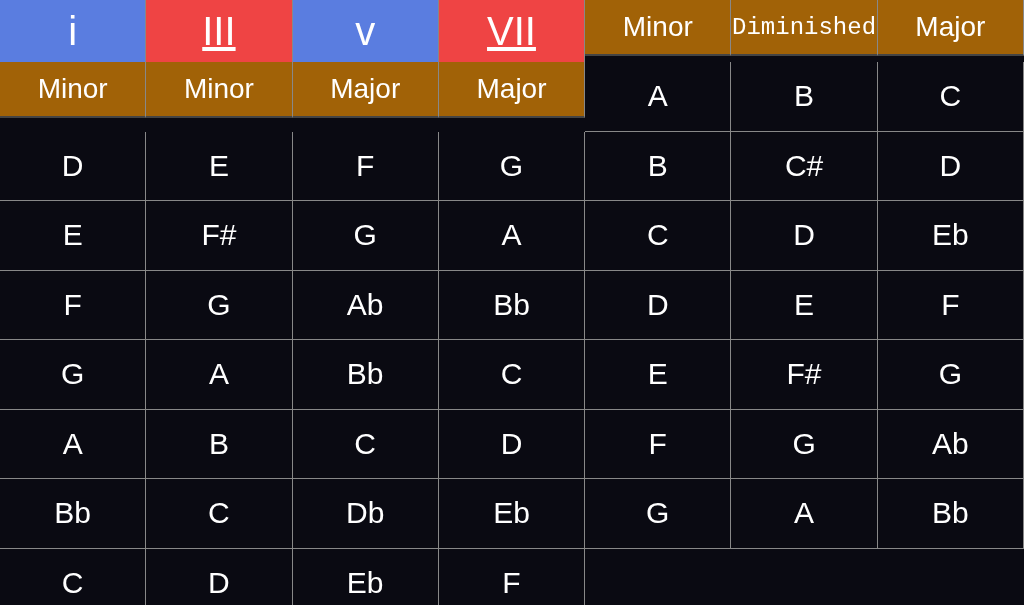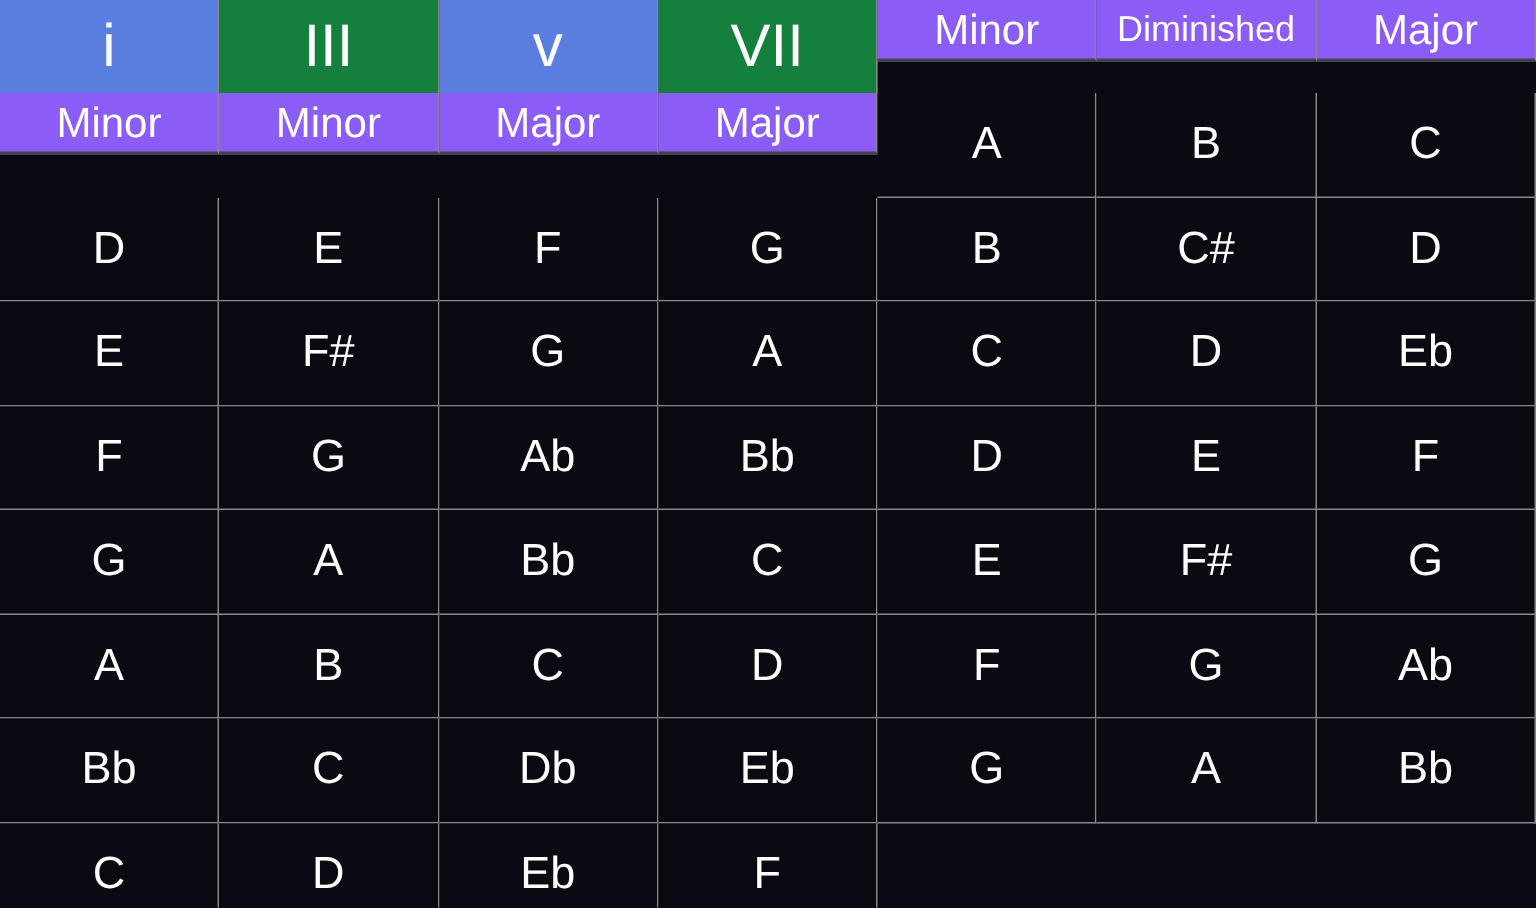--- a/index.html
+++ b/index.html
@@ -36,30 +36,32 @@
       font-weight: 400;
       border-bottom: none;
     }
     .roman-header.blue {
       background: #5a7de0;
     }
     .roman-header.green {
       background: #3ab86a;
     }
     .roman-header.red {
-      background: #15803d;
+      background: #ef4444;
+      text-decoration: underline;
     }
     .quality-header {
-      height: 41px;
-      background: #8b5cf6;
+      height: 56px;
+      background: #a16207;
       font-size: 28px;
       border-bottom: 2px solid #444;
     }
     .quality-header.small {
       font-size: 24px;
+      font-family: Liberation Mono, monospace;
     }
     .data-cell {
       height: 69.5px;
     }
   </style>
 </head>
 <body>
 
 <div class="table">
 

